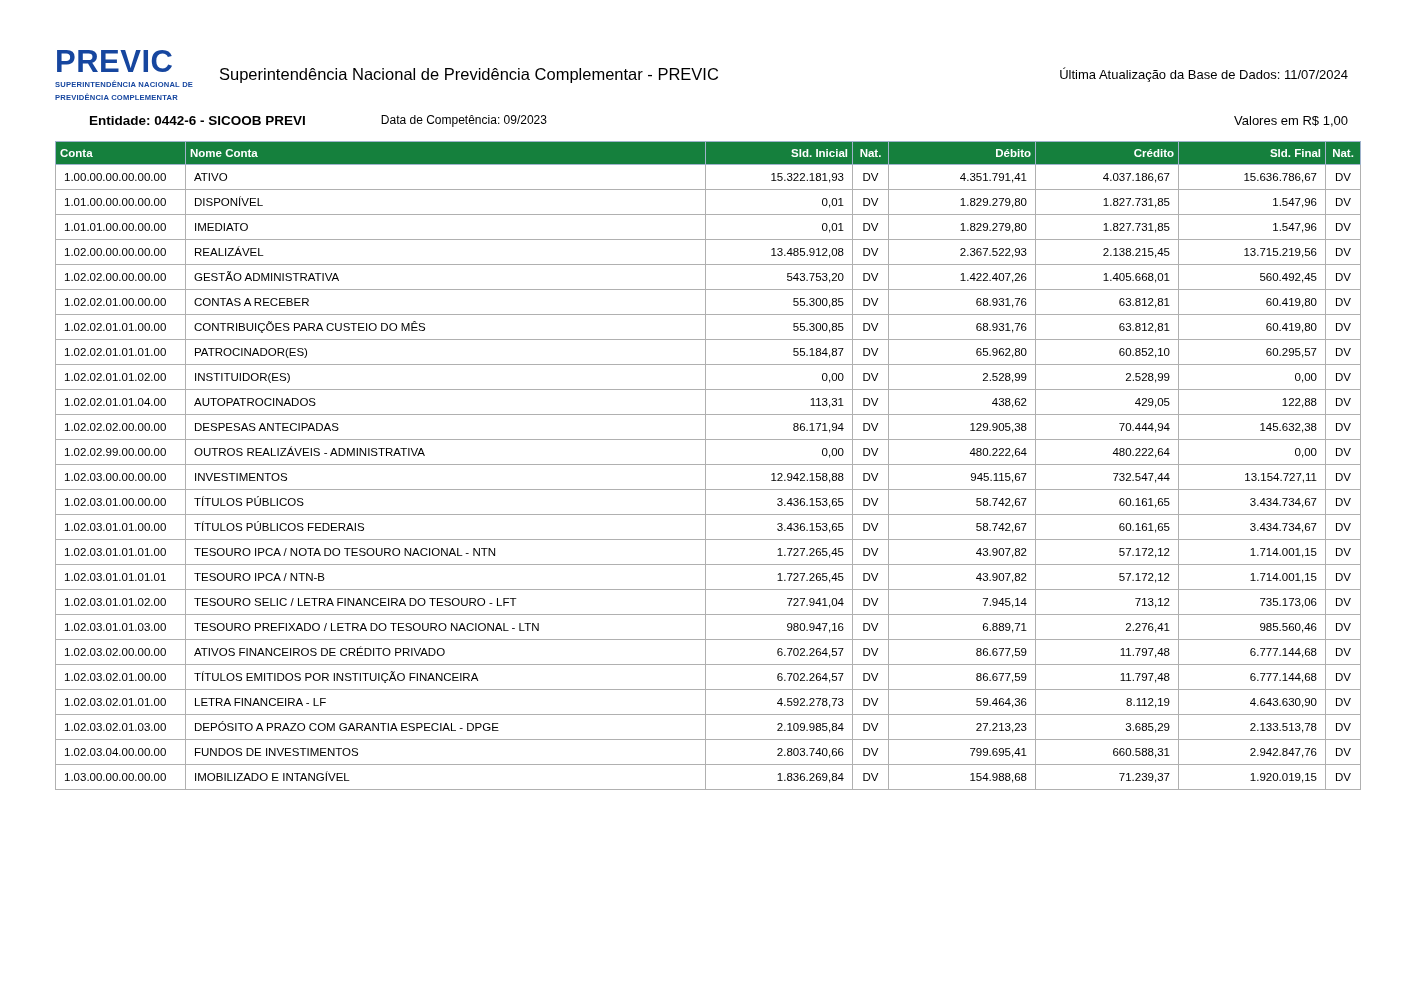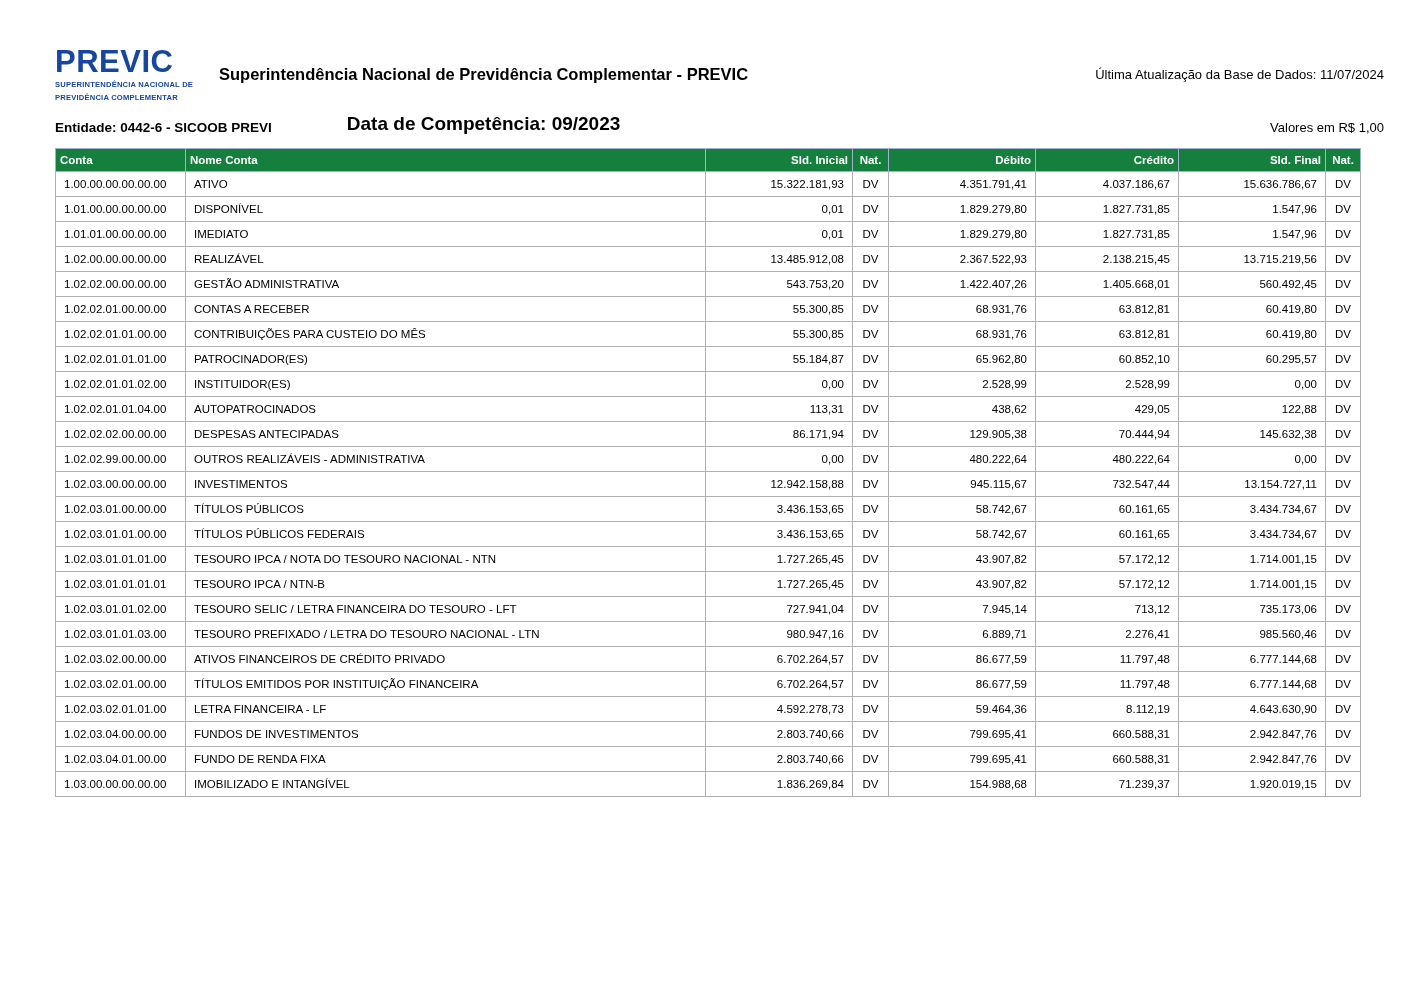--- a/index.html
+++ b/index.html
@@ -3,41 +3,41 @@
 <meta charset="utf-8">
 <style>
   * { box-sizing: border-box; margin: 0; padding: 0; }
   html, body { background: #ffffff; }
   body {
     width: 1415px; height: 1000px;
     font-family: "Liberation Sans", "DejaVu Sans", sans-serif;
     color: #000;
     overflow: hidden;
   }
-  .page { padding: 46px 31px 0 55px; }
+  .page { padding: 46px 67px 0 55px; }
 
   
   .topbar { display: flex; align-items: center; margin-bottom: 10px; }
   .logo { width: 152px; flex: 0 0 auto; }
   .logo-word {
     font-size: 31px; font-weight: bold; line-height: 1;
     color: #16469f; letter-spacing: 0.5px;
   }
   .logo-sub {
     font-size: 7.6px; font-weight: bold; color: #16469f;
     line-height: 1.3; margin-top: 3px; letter-spacing: 0.2px;
   }
-  .main-title { font-size: 16.5px; font-weight: bold; margin-left: 12px; white-space: nowrap; }
+  .main-title { font-size: 16.5px; font-weight: normal; margin-left: 12px; white-space: nowrap; }
   .update { margin-left: auto; font-size: 13px; white-space: nowrap; }
 
   .section-title { font-size: 16px; font-weight: bold; margin: 8px 0 16px 0; }
 
-  .meta { display: flex; align-items: flex-end; margin-bottom: 13px; }
+  .meta { display: flex; align-items: flex-start; margin-bottom: 13px; margin-left: 34px; }
   .meta .entity { font-size: 13.5px; font-weight: bold; }
-  .meta .competence { font-size: 19px; font-weight: bold; margin-left: 75px; }
+  .meta .competence { font-size: 12px; font-weight: normal; margin-left: 75px; }
   .meta .currency { margin-left: auto; font-size: 13px; }
 
   
   table { border-collapse: collapse; width: 1305px; table-layout: fixed; }
   col.w0 { width: 130px; } col.w1 { width: 520px; } col.w2 { width: 147px; }
   col.w3 { width: 36px; }  col.w4 { width: 147px; } col.w5 { width: 143px; }
   col.w6 { width: 147px; } col.w7 { width: 35px; }
   th {
     background: #15803d; color: #ffffff;
     font-size: 11.5px; font-weight: bold; text-align: center;
@@ -313,40 +313,40 @@
           <td class="c0">1.02.03.02.01.01.00</td>
           <td class="c1">LETRA FINANCEIRA - LF</td>
           <td class="c2">4.592.278,73</td>
           <td class="c3">DV</td>
           <td class="c4">59.464,36</td>
           <td class="c5">8.112,19</td>
           <td class="c6">4.643.630,90</td>
           <td class="c7">DV</td>
         </tr>
         <tr>
+          <td class="c0">1.02.03.02.01.03.00</td>
+          <td class="c1">DEPÓSITO A PRAZO COM GARANTIA ESPECIAL - DPGE</td>
+          <td class="c2">2.109.985,84</td>
+          <td class="c3">DV</td>
+          <td class="c4">27.213,23</td>
+          <td class="c5">3.685,29</td>
+          <td class="c6">2.133.513,78</td>
+          <td class="c7">DV</td>
+        </tr>
+        <tr>
           <td class="c0">1.02.03.04.00.00.00</td>
           <td class="c1">FUNDOS DE INVESTIMENTOS</td>
           <td class="c2">2.803.740,66</td>
           <td class="c3">DV</td>
           <td class="c4">799.695,41</td>
           <td class="c5">660.588,31</td>
           <td class="c6">2.942.847,76</td>
           <td class="c7">DV</td>
         </tr>
         <tr>
-          <td class="c0">1.02.03.04.01.00.00</td>
-          <td class="c1">FUNDO DE RENDA FIXA</td>
-          <td class="c2">2.803.740,66</td>
-          <td class="c3">DV</td>
-          <td class="c4">799.695,41</td>
-          <td class="c5">660.588,31</td>
-          <td class="c6">2.942.847,76</td>
-          <td class="c7">DV</td>
-        </tr>
-        <tr>
           <td class="c0">1.03.00.00.00.00.00</td>
           <td class="c1">IMOBILIZADO E INTANGÍVEL</td>
           <td class="c2">1.836.269,84</td>
           <td class="c3">DV</td>
           <td class="c4">154.988,68</td>
           <td class="c5">71.239,37</td>
           <td class="c6">1.920.019,15</td>
           <td class="c7">DV</td>
         </tr>
       </tbody>

